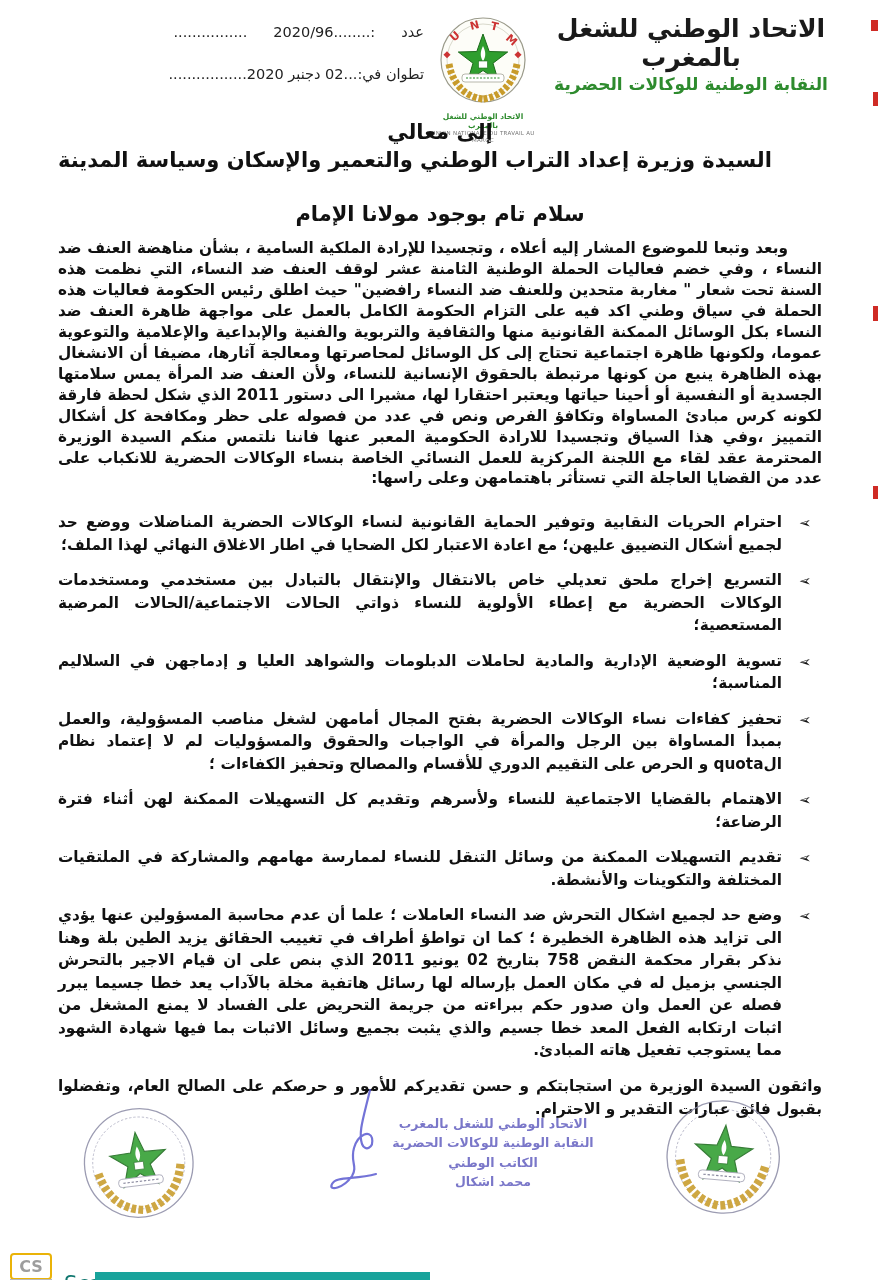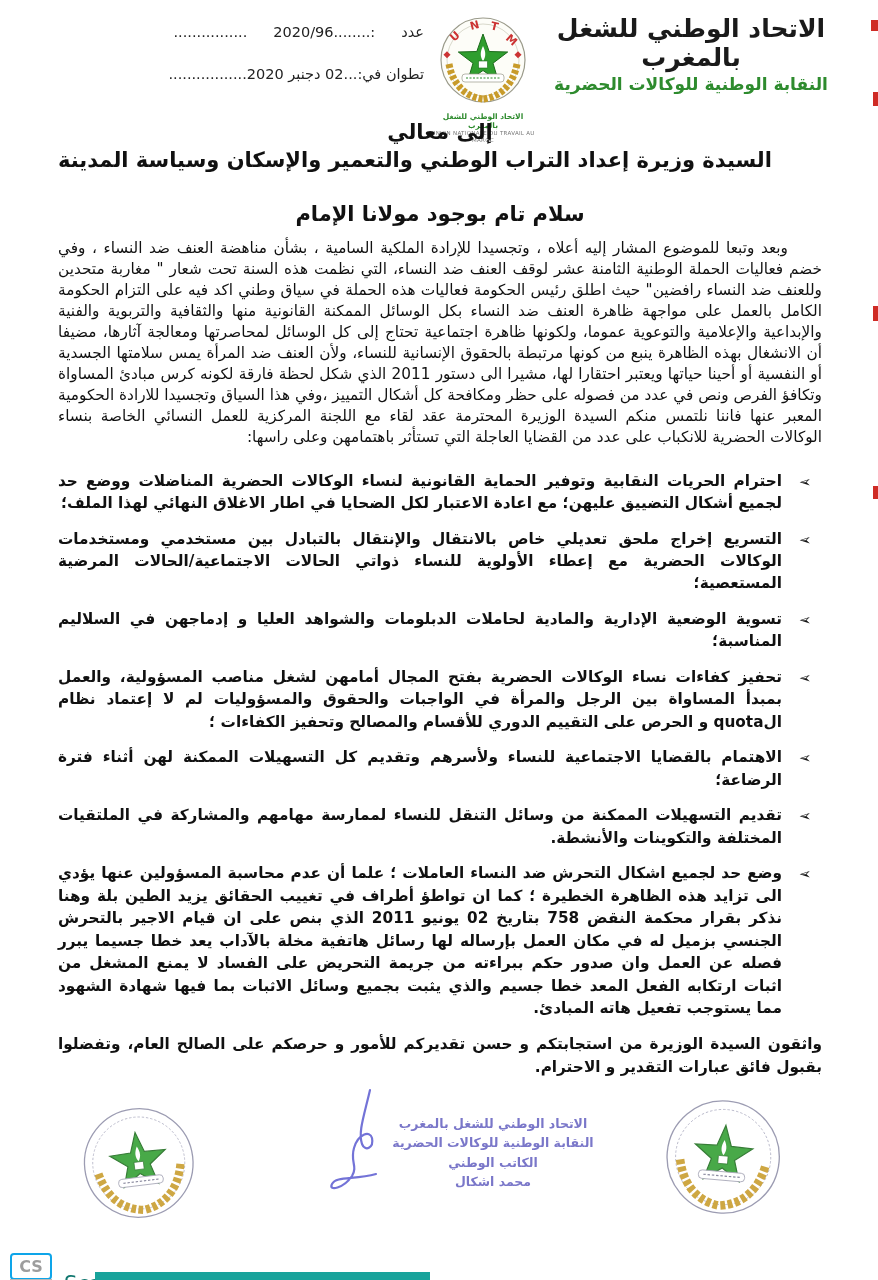--- a/index.html
+++ b/index.html
@@ -26,21 +26,21 @@
   
   .red-mark{position:absolute;right:0;background:#cf2b25;}
   
   .content{position:absolute;top:118px;left:58px;right:56px;direction:rtl;}
   .to-line1{text-align:center;font-size:21px;font-weight:bold;margin-top:2px;}
   .to-line2{text-align:left;font-size:21px;font-weight:bold;margin-top:4px;}
   .subject{ text-align:center;font-size:19px;font-weight:bold;margin-top:28px;}
   .subject .subject-label{margin-left:12px;}
   .greeting{text-align:center;font-size:21px;font-weight:bold;margin-top:30px;}
   .para{
-    font-size:15.3px;font-weight:normal;line-height:1.37;
+    font-size:15.3px;font-weight:bold;line-height:1.37;
     text-align:justify;margin-top:12px;
   }
   .para.first-indent{text-indent:34px;}
   .bullets{list-style:none;margin:22px 0 0 0;padding:0 10px 0 0;}
   .bullets li{
     position:relative;
     padding-right:30px;
     font-size:15.3px;font-weight:bold;line-height:1.47;
     text-align:justify;
     margin-bottom:13px;
@@ -60,21 +60,21 @@
     position:absolute;left:388px;top:26px;width:210px;
     direction:rtl;text-align:center;
     color:#7a77c9;font-weight:bold;
     font-size:12.5px;line-height:1.55;
     filter:blur(.2px);
   }
   .sig-squiggle{position:absolute;left:318px;top:0px;}
   
   .cam-footer{position:absolute;left:10px;top:1236px;display:flex;align-items:center;gap:12px;}
   .cs-badge{
-    position:relative;width:42px;height:27px;border:2px solid #0ea5e9;border-radius:4px;
+    position:relative;width:42px;height:27px;border:2px solid #eab308;border-radius:4px;
     color:#9d9d9d;font-weight:bold;font-size:16px;display:flex;align-items:center;justify-content:center;
     background:#fff;box-sizing:border-box;
   }
   .cs-badge::after{
     content:"";position:absolute;left:-2px;right:-2px;bottom:-7px;height:6px;
     background:#b9b9b9;border-radius:0 0 4px 4px;
   }
   .cam-text{color:#0f766e;font-size:21px;letter-spacing:.2px;margin-top:36px;}
   .teal-bar{position:absolute;left:95px;bottom:0;width:335px;height:8px;background:#18a39b;}
   .latin{direction:ltr;unicode-bidi:embed;}

